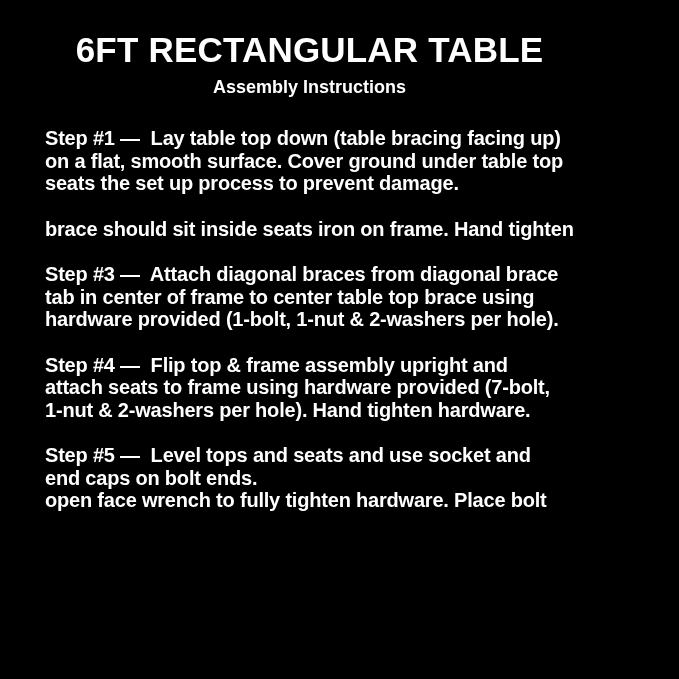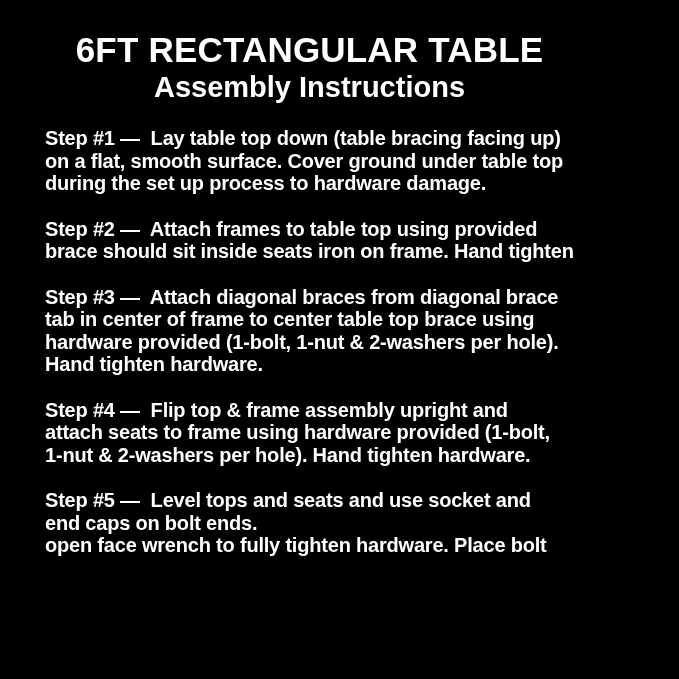--- a/index.html
+++ b/index.html
@@ -25,21 +25,21 @@
     text-align: center;
     padding-top: 31px;
   }
   .title {
     font-size: 35px;
     line-height: 38px;
     letter-spacing: 0.2px;
     font-weight: 700;
   }
   .subtitle {
-    font-size: 29px;
+    font-size: 18px;
     line-height: 31px;
     margin-top: 3px;
     font-weight: 700;
   }
   .steps {
     padding: 24px 48px 0 45px;
   }
   .step {
     margin-bottom: 23px;
   }
@@ -58,38 +58,36 @@
   <div class="header">
     <div class="title">6FT RECTANGULAR TABLE</div>
     <div class="subtitle">Assembly Instructions</div>
   </div>
 
   <div class="steps">
 
     <div class="step">
       <div class="line">Step #1 —  Lay table top down (table bracing facing up)</div>
       <div class="line">on a flat, smooth surface. Cover ground under table top</div>
-      <div class="line">during the set up process to hardware damage.</div>
+      <div class="line">seats the set up process to prevent damage.</div>
     </div>
 
     <div class="step">
-      <div class="line">Step #2 —  Attach frames to table top using provided</div>
       <div class="line">brace should sit inside seats iron on frame. Hand tighten</div>
     </div>
 
     <div class="step">
       <div class="line">Step #3 —  Attach diagonal braces from diagonal brace</div>
       <div class="line">tab in center of frame to center table top brace using</div>
       <div class="line">hardware provided (1-bolt, 1-nut &amp; 2-washers per hole).</div>
-      <div class="line">Hand tighten hardware.</div>
     </div>
 
     <div class="step">
       <div class="line">Step #4 —  Flip top &amp; frame assembly upright and</div>
-      <div class="line">attach seats to frame using hardware provided (1-bolt,</div>
+      <div class="line">attach seats to frame using hardware provided (7-bolt,</div>
       <div class="line">1-nut &amp; 2-washers per hole). Hand tighten hardware.</div>
     </div>
 
     <div class="step">
       <div class="line">Step #5 —  Level tops and seats and use socket and</div>
       <div class="line">end caps on bolt ends.</div>
       <div class="line">open face wrench to fully tighten hardware. Place bolt</div>
     </div>
 
   </div>

